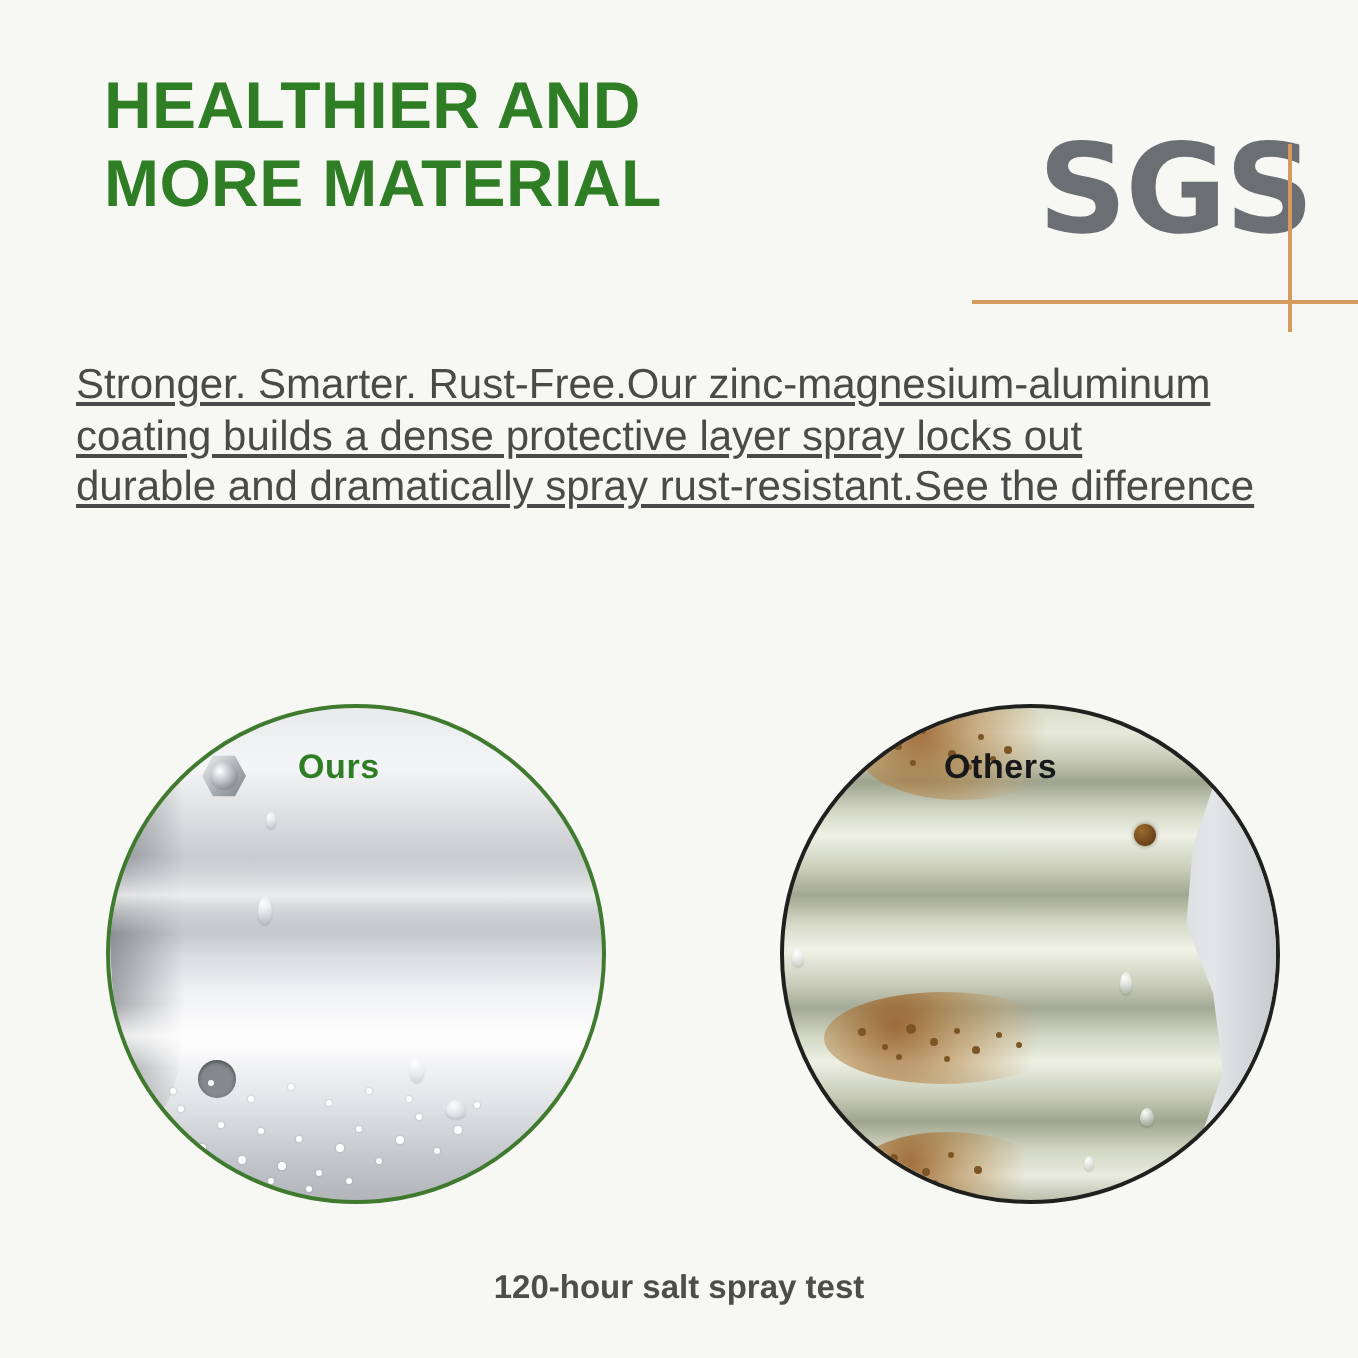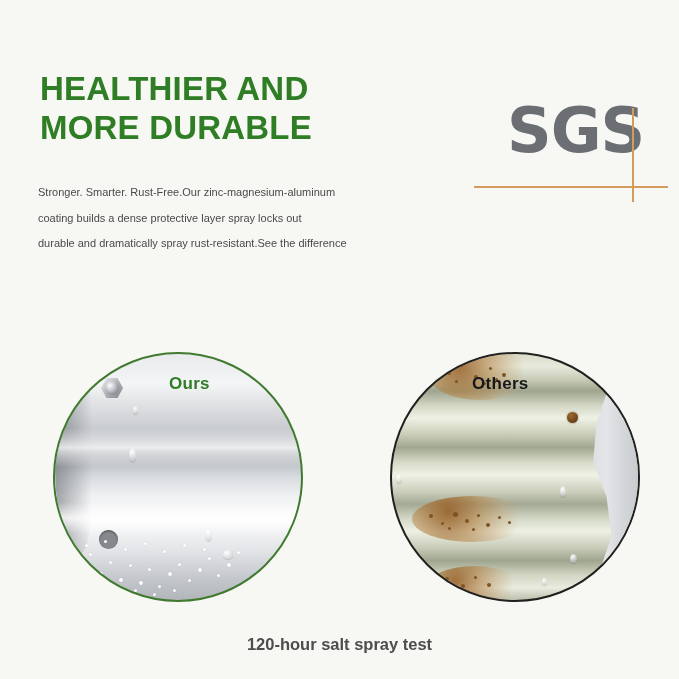--- a/index.html
+++ b/index.html
@@ -5,21 +5,21 @@
   * { margin:0; padding:0; box-sizing:border-box; }
   html, body { width:679px; height:679px; }
   body {
     background:#f7f8f3;
     font-family:"Liberation Sans", sans-serif;
     overflow:hidden;
     position:relative;
   }
 
   
-  .header { position:absolute; left:0; top:0; width:563px; height:175px;margin-top:36px; }
+  .header { position:absolute; left:12px; top:0; width:563px; height:175px; }
 
   .headline {
     position:absolute;
     left:40px; top:33px;
     width:400px;
     color:#2f7d24;
     font-weight:bold;
     font-size:33px;
     line-height:39px;
     letter-spacing:0.2px;
@@ -50,22 +50,23 @@
     width:1.5px; height:94px;
     background:#d49b5c;
   }
 
   
   .bodycopy {
     position:absolute;
     left:38px; top:180px;
     width:610px;
     color:#4a4a4a;
-    font-size:11px;
+    font-size:21px;
     line-height:25.5px;
+    text-decoration:underline;
   }
   .bodycopy .bc-line { display:block; white-space:nowrap; }
   .bodycopy .tagline { color:#2f6b28; }
 
   
   .compare { position:absolute; left:0; top:352px; width:679px; height:250px; }
 
   .panel { position:absolute; width:250px; height:250px; }
   .panel-ours   { left:53px;  top:0; }
   .panel-others { left:390px; top:0; }
@@ -198,42 +199,42 @@
 
   
   .disc-label {
     position:absolute;
     top:22px;
     font-weight:bold;
     font-size:17px;
     letter-spacing:.3px;
     white-space:nowrap;
   }
-  .label-ours   { left:96px; color:#2f7d24;margin-left:20px; }
+  .label-ours   { left:96px; color:#2f7d24; }
   .label-others { left:82px; color:#17181a; }
 
   
   .caption {
     position:absolute;
     left:0; top:635px;
     width:679px;
     text-align:center;
     color:#4d4d4d;
     font-size:16.5px;
     font-weight:bold;
   }
 </style>
 </head>
 <body>
 
 <div class="header">
 
   <div class="headline">
     <span class="hl-line">HEALTHIER AND</span>
-    <span class="hl-line">MORE DURABLE</span>
+    <span class="hl-line">MORE MATERIAL</span>
   </div>
 
   <div class="sgs-logo">
     <div class="sgs-text">SGS</div>
     <div class="sgs-hline"></div>
     <div class="sgs-vline"></div>
   </div>
 
 </div>
 

